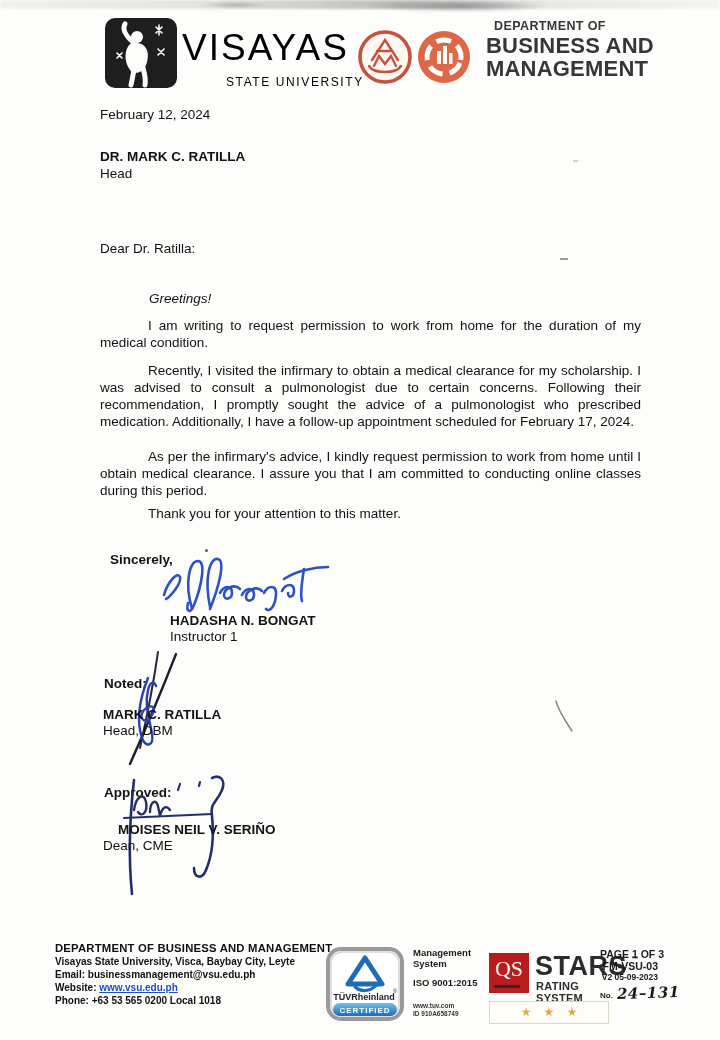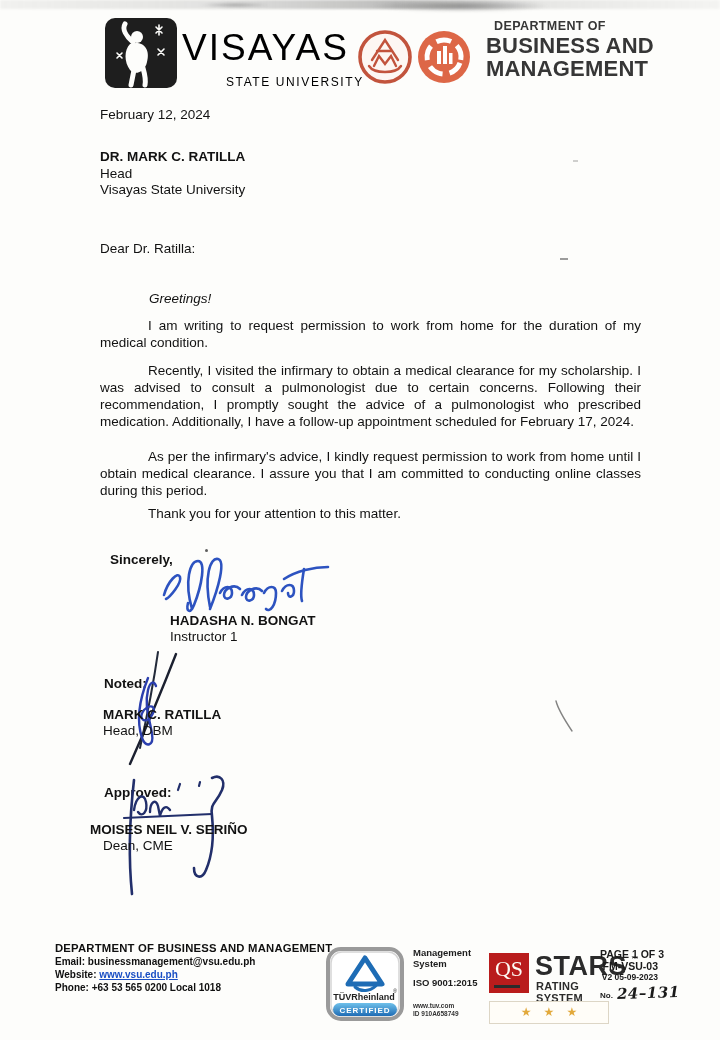--- a/index.html
+++ b/index.html
@@ -45,21 +45,21 @@
   .sincerely{left:110px;top:551px;font-weight:bold;}
   .sig1{left:156px;top:553px;}
   .sender-name{left:170px;top:612px;font-weight:bold;}
   .sender-title{left:170px;top:628px;}
   .noted-label{left:104px;top:675px;font-weight:bold;}
   .sig2{left:116px;top:650px;}
   .noted-name{left:103px;top:706px;font-weight:bold;}
   .noted-title{left:103px;top:722px;}
   .approved-label{left:104px;top:784px;font-weight:bold;}
   .sig3{left:114px;top:770px;}
-  .approved-name{left:90px;top:821px;font-weight:bold;}
+  .approved-name{left:118px;top:821px;font-weight:bold;}
   .approved-title{left:103px;top:837px;}
   
   .footer-left{left:55px;top:942px;font-size:10px;font-weight:bold;line-height:13px;color:#101010;}
   .footer-dept{font-size:11.3px;letter-spacing:.2px;}
   .weblink{color:#1a4fc4;text-decoration:underline;}
   .tuv-logo{left:325px;top:947px;width:80px;height:76px;}
   .tuv-text{left:413px;top:947px;font-size:9.5px;font-weight:bold;line-height:11px;color:#1c1c1c;}
   .tuv-iso{left:413px;top:977px;font-size:9.5px;font-weight:bold;color:#1c1c1c;}
   .tuv-small{left:413px;top:1002px;font-size:6.5px;font-weight:bold;line-height:8px;color:#333;}
   .qs-box{left:489px;top:953px;width:124px;height:44px;}
@@ -130,21 +130,20 @@
     <div class="dept-l1">DEPARTMENT OF</div>
     <div class="dept-l2">BUSINESS AND</div>
     <div class="dept-l3">MANAGEMENT</div>
   </div>
 
   <div class="abs bodytext date">February 12, 2024</div>
 
   <div class="abs bodytext recipient">
     <div class="name">DR. MARK C. RATILLA</div>
     <div>Head</div>
-    <div>Visayas State University</div>
   </div>
 
   <div class="abs bodytext salutation">Dear Dr. Ratilla:</div>
   <div class="abs bodytext greeting">Greetings!</div>
 
   <p class="abs bodytext para p1">I am writing to request permission to work from home for the duration of my medical condition.</p>
   <p class="abs bodytext para p2">Recently, I visited the infirmary to obtain a medical clearance for my scholarship. I was advised to consult a pulmonologist due to certain concerns. Following their recommendation, I promptly sought the advice of a pulmonologist who prescribed medication. Additionally, I have a follow-up appointment scheduled for February 17, 2024.</p>
   <p class="abs bodytext thanks">Thank you for your attention to this matter.</p>
   <p class="abs bodytext para p3">As per the infirmary's advice, I kindly request permission to work from home until I obtain medical clearance. I assure you that I am committed to conducting online classes during this period.</p>
 
@@ -188,20 +187,21 @@
       <path d="M98,8 C106,4 112,10 108,20 C102,34 96,32 98,46 C100,66 98,86 92,100 C88,110 80,108 80,98" stroke-width="2.6"></path>
       <path d="M66,14 L64,20" stroke-width="2.2"></path>
       <path d="M86,12 L85,16" stroke-width="2.2"></path>
     </g>
   </svg>
   <div class="abs bodytext approved-name">MOISES NEIL V. SERIÑO</div>
   <div class="abs bodytext approved-title">Dean, CME</div>
 
   <div class="abs footer-left">
     <div class="footer-dept">DEPARTMENT OF BUSINESS AND MANAGEMENT</div>
+    <div>Visayas State University, Visca, Baybay City, Leyte</div>
     <div>Email: businessmanagement@vsu.edu.ph</div>
     <div><span>Website: </span><span class="weblink">www.vsu.edu.ph</span></div>
     <div>Phone: +63 53 565 0200 Local 1018</div>
   </div>
 
   <svg class="abs tuv-logo" viewBox="0 0 80 76">
     <defs>
       <linearGradient id="tuvband" x1="0" y1="0" x2="0" y2="1">
         <stop offset="0" stop-color="#6fc0ea"></stop>
           <stop offset="1" stop-color="#1e6cb5"></stop>

